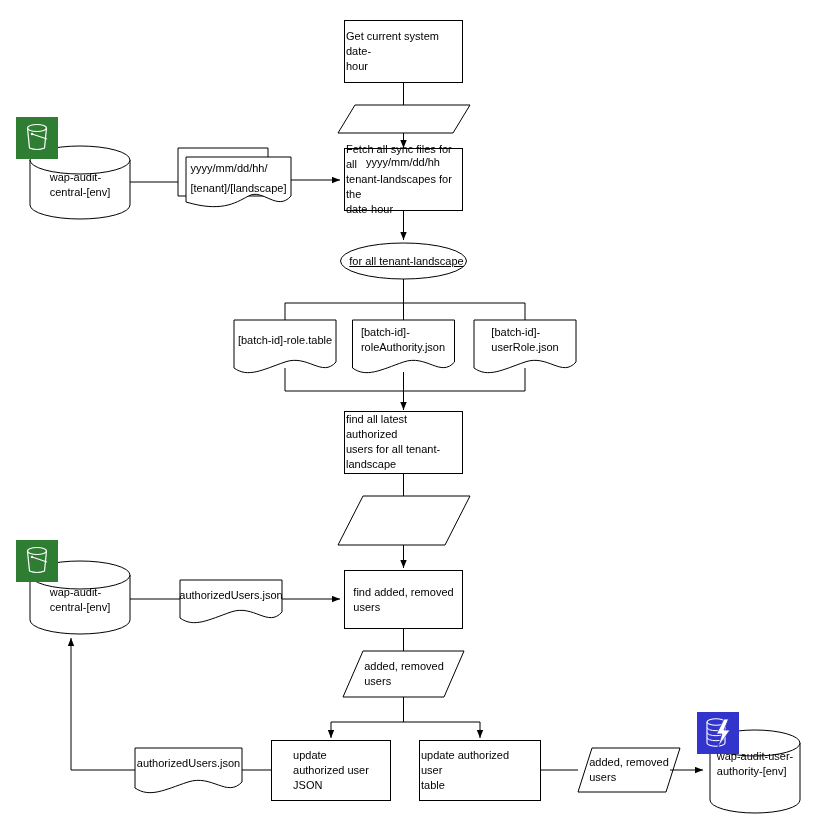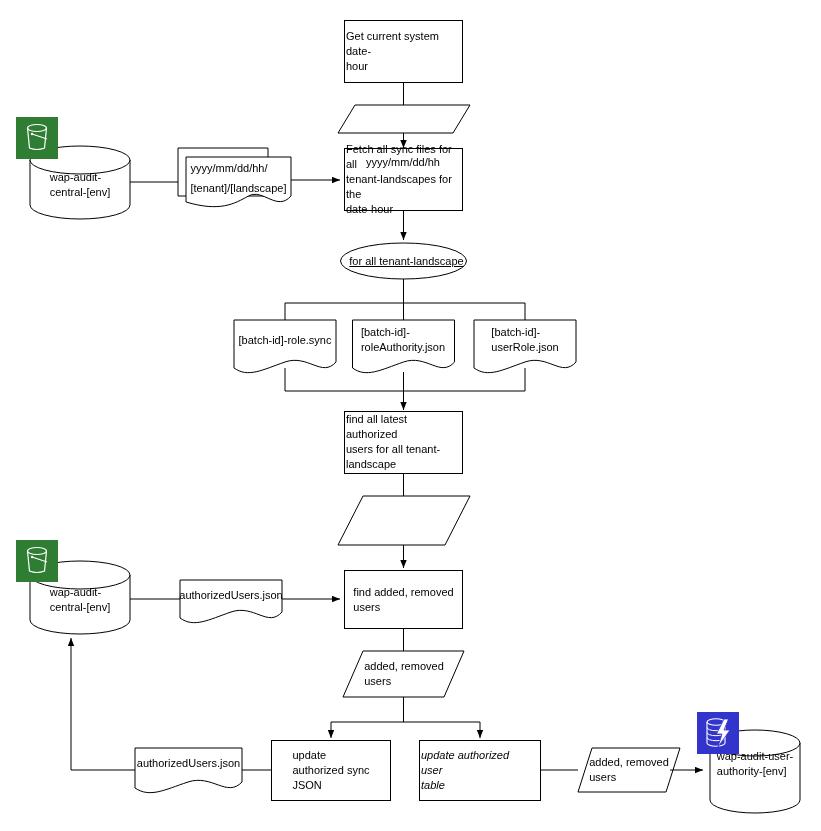--- a/index.html
+++ b/index.html
@@ -192,21 +192,21 @@
 
   <div class="shape-text" style="left:346px; top:149px; width:115px; height:60px;">Fetch all sync files for all
 tenant-landscapes for the
 date-hour</div>
 
   <div class="shape-text" style="left:188px; top:158px; width:101px; height:40px; line-height:20px;">yyyy/mm/dd/hh/
 [tenant]/[landscape]</div>
 
   <div class="shape-text" style="left:344px; top:247px; width:125px; height:28px;text-decoration:underline;">for all tenant-landscape</div>
 
-  <div class="shape-text" style="left:236px; top:321px; width:98px; height:38px;">[batch-id]-role.sync</div>
+  <div class="shape-text" style="left:236px; top:321px; width:98px; height:38px;">[batch-id]-role.table</div>
 
   <div class="shape-text" style="left:354px; top:321px; width:98px; height:38px;">[batch-id]-
 roleAuthority.json</div>
 
   <div class="shape-text" style="left:476px; top:321px; width:98px; height:38px;">[batch-id]-
 userRole.json</div>
 
   <div class="shape-text" style="left:346px; top:412px; width:112px; height:60px;">find all latest authorized
 users for all tenant-
 landscape</div>
@@ -219,24 +219,24 @@
 
   <div class="shape-text" style="left:346px; top:572px; width:115px; height:55px;">find added, removed
 users</div>
 
   <div class="shape-text" style="left:352px; top:654px; width:104px; height:40px;">added, removed
 users</div>
 
   <div class="shape-text" style="left:138px; top:750px; width:101px; height:26px;">authorizedUsers.json</div>
 
   <div class="shape-text" style="left:273px; top:741px; width:116px; height:58px;">update
-authorized sync
+authorized user
 JSON</div>
 
-  <div class="shape-text" style="left:421px; top:741px; width:102px; height:58px;font-style:italic;">update authorized user
+  <div class="shape-text" style="left:421px; top:741px; width:102px; height:58px;">update authorized user
 table</div>
 
   <div class="shape-text" style="left:581px; top:750px; width:96px; height:40px;">added, removed
 users</div>
 
   <div class="shape-text" style="left:711px; top:744px; width:88px; height:40px;">wap-audit-user-
 authority-[env]</div>
 
 </div>
 

